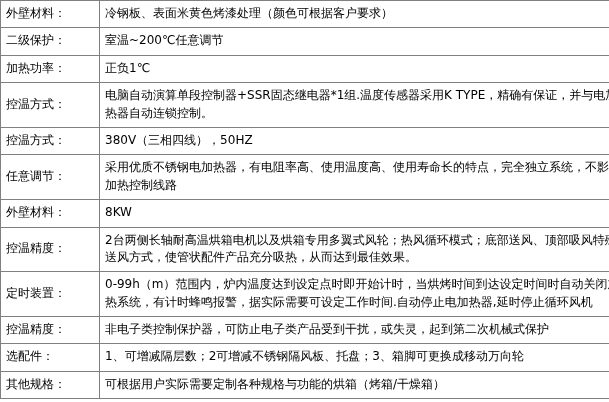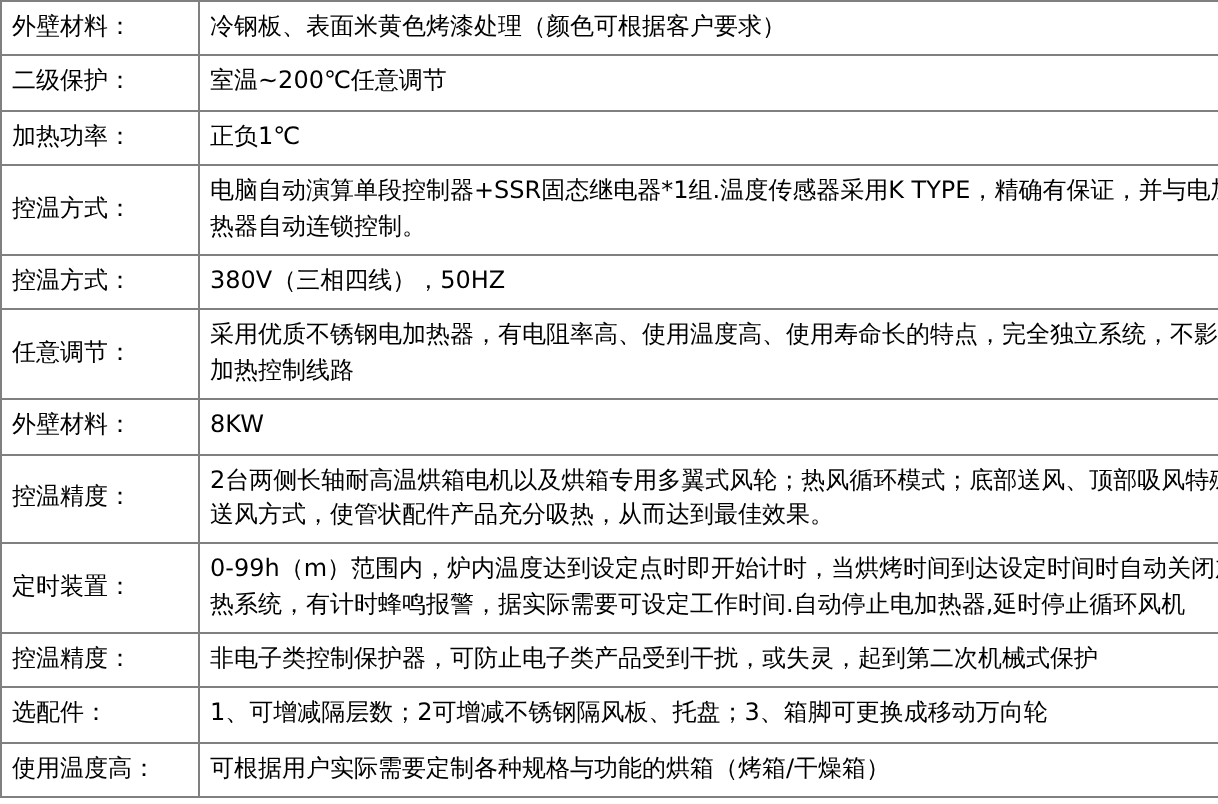--- a/index.html
+++ b/index.html
@@ -86,17 +86,17 @@
     </tr>
     <tr>
       <td class="label-cell">控温精度：</td>
       <td class="value-cell">非电子类控制保护器，可防止电子类产品受到干扰，或失灵，起到第二次机械式保护</td>
     </tr>
     <tr>
       <td class="label-cell">选配件：</td>
       <td class="value-cell">1、可增减隔层数；2可增减不锈钢隔风板、托盘；3、箱脚可更换成移动万向轮</td>
     </tr>
     <tr>
-      <td class="label-cell">使用温度高：</td>
+      <td class="label-cell">其他规格：</td>
       <td class="value-cell">可根据用户实际需要定制各种规格与功能的烘箱（烤箱/干燥箱）</td>
     </tr>
   </tbody>
 </table>
 
 </body></html>

